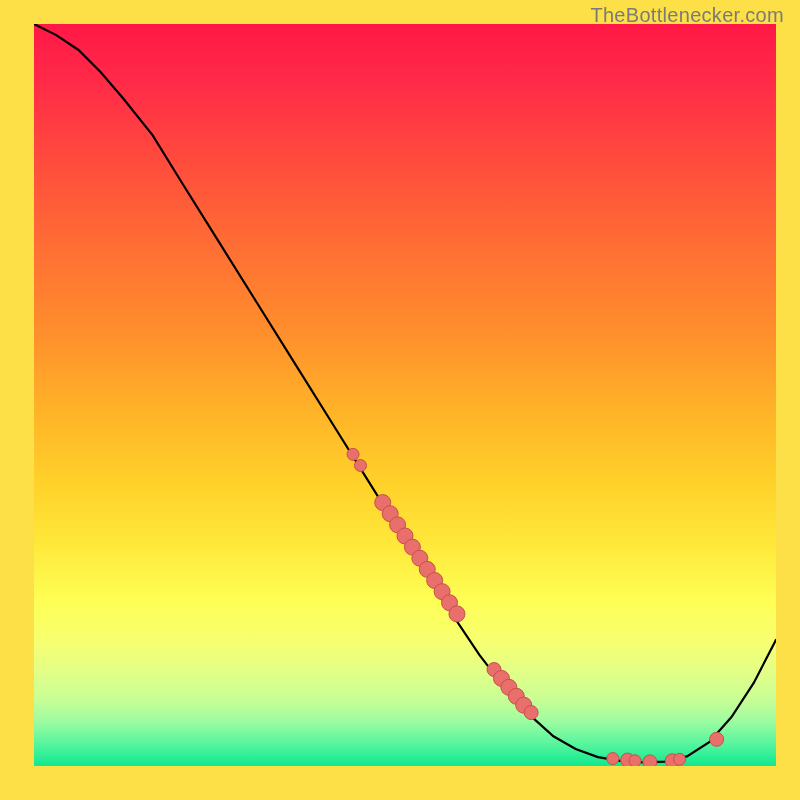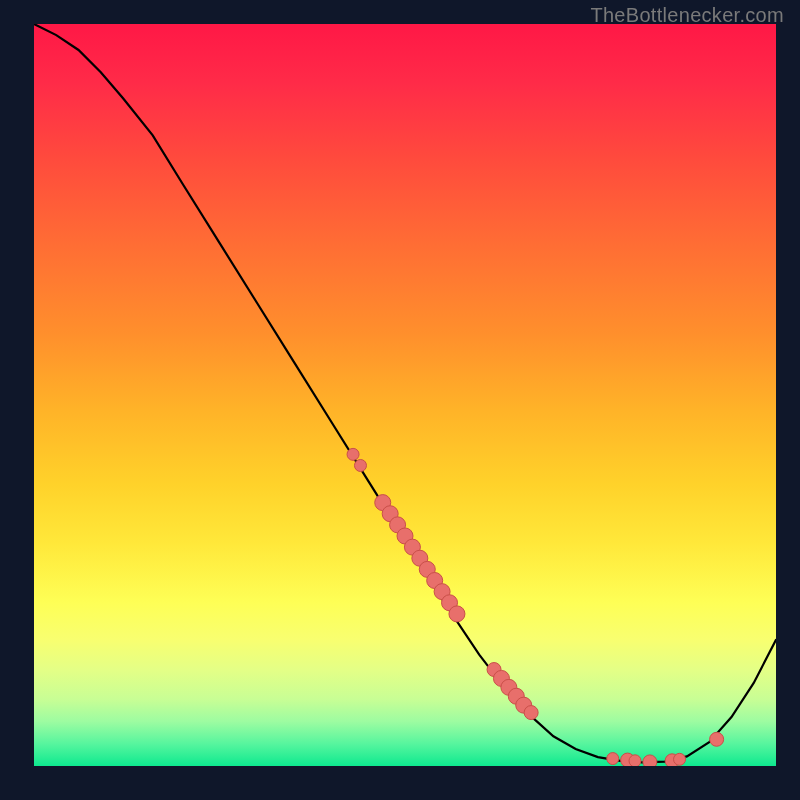--- a/index.html
+++ b/index.html
@@ -7,21 +7,21 @@
     padding: 0;
     width: 800px;
     height: 800px;
     background: #000;
     overflow: hidden;
   }
   .wrap {
     position: relative;
     width: 800px;
     height: 800px;
-    background: #0f172a;
+    background: #fde047;
     text-align: center;
   }
   .plot {
     position: absolute;
     left: 34px;
     top: 24px;
     width: 742px;
     height: 742px;
     background: linear-gradient(
       to bottom,

